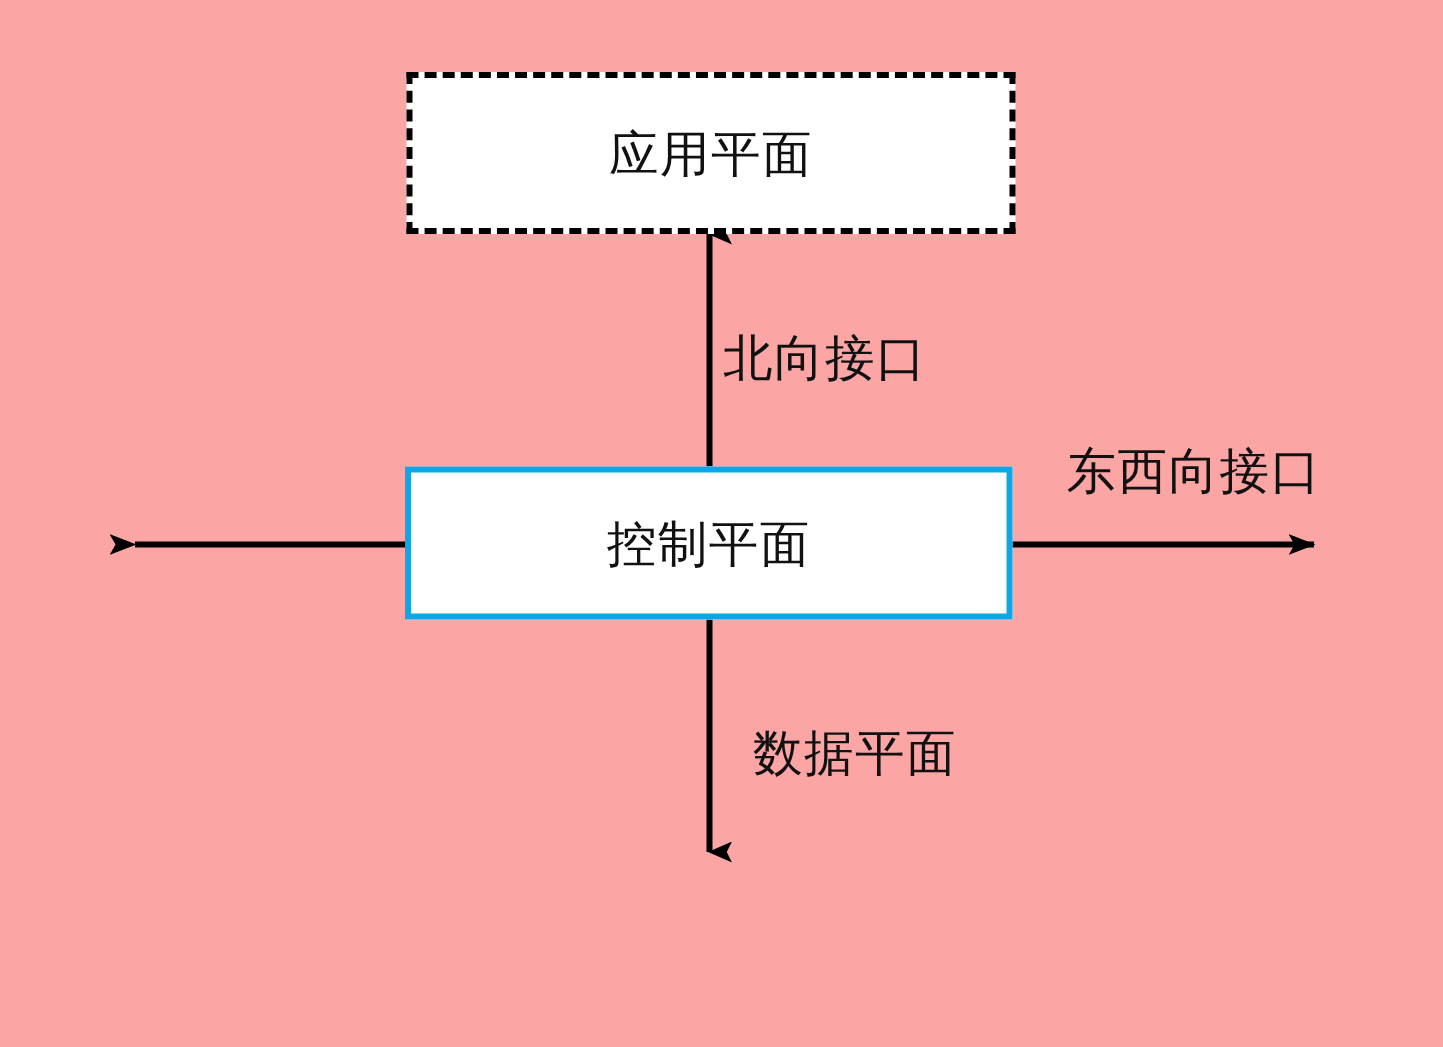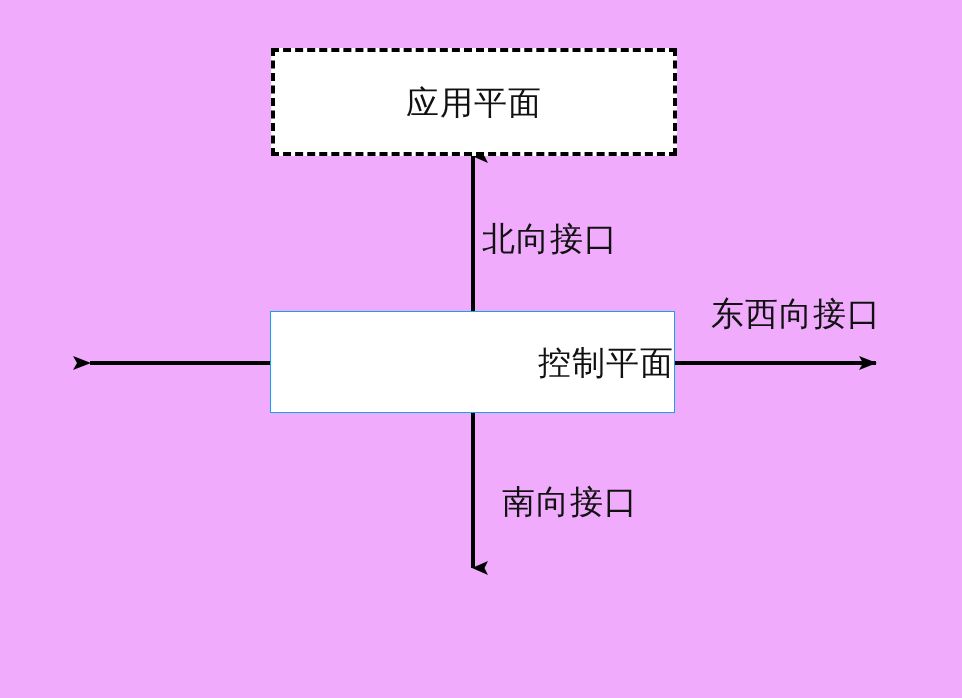--- a/index.html
+++ b/index.html
@@ -7,34 +7,33 @@
     padding: 0;
     background: #ffffff;
   }
   body {
     font-family: "DejaVu Serif", "Liberation Serif", serif;
   }
   #canvas {
     position: relative;
     width: 962px;
     height: 698px;
-    background: #f0abfc;
+    background: #fca5a5;
     overflow: hidden;
   }
   .plane-box {
     position: absolute;
     box-sizing: border-box;
     display: flex;
     align-items: center;
     justify-content: center;
     background: #ffffff;
   }
   .plane-box.solid {
-    border: 1px solid #0ea5e9;
-    justify-content: flex-end;
+    border: 4px solid #0ea5e9;
   }
   .plane-box.dashed {
     border: 4px dashed #000000;
   }
   .plane-label {
     font-size: 33px;
     line-height: 1;
     color: #111111;
     letter-spacing: 1px;
     white-space: nowrap;
@@ -122,17 +121,17 @@
     <span class="plane-label">应用平面</span>
   </div>
 
   <div id="control-plane-box" class="plane-box solid">
     <span class="plane-label">控制平面</span>
   </div>
 
 
   <div id="northbound-label" class="edge-label">北向接口</div>
 
-  <div id="southbound-label" class="edge-label">南向接口</div>
+  <div id="southbound-label" class="edge-label">数据平面</div>
 
   <div id="eastwest-label" class="edge-label">东西向接口</div>
 
 </div>
 
 </body></html>

